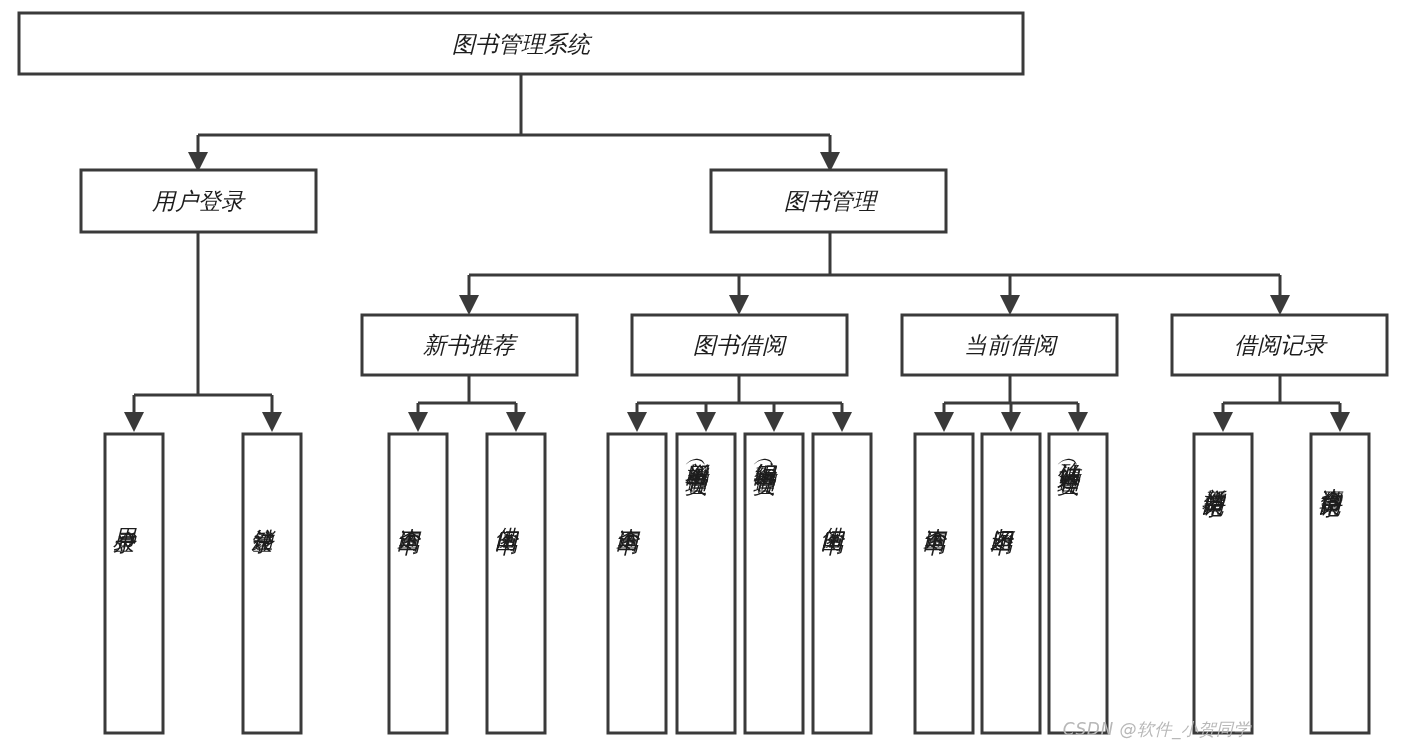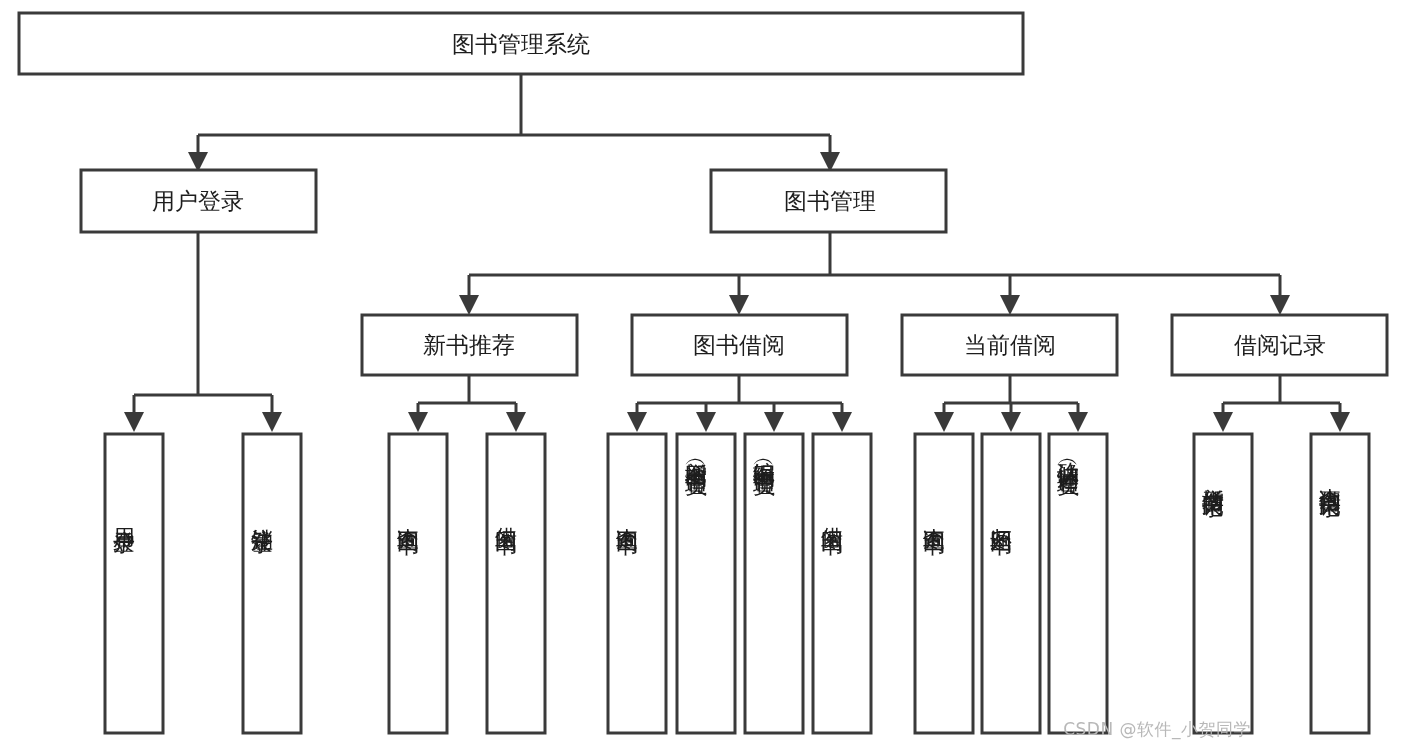--- a/index.html
+++ b/index.html
@@ -11,20 +11,21 @@
     width: 1405px;
     height: 747px;
     font-family: "DejaVu Sans", "Liberation Sans", sans-serif;
     position: relative;
     overflow: hidden;
   }
   #diagram-root {
     position: relative;
     width: 1259px;
     height: 747px;
+    font-style: italic;
   }
   svg.diagram {
     position: absolute;
     left: 0;
     top: 0;
     width: 1405px;
     height: 747px;
   }
   .node-box {
     fill: #ffffff;

